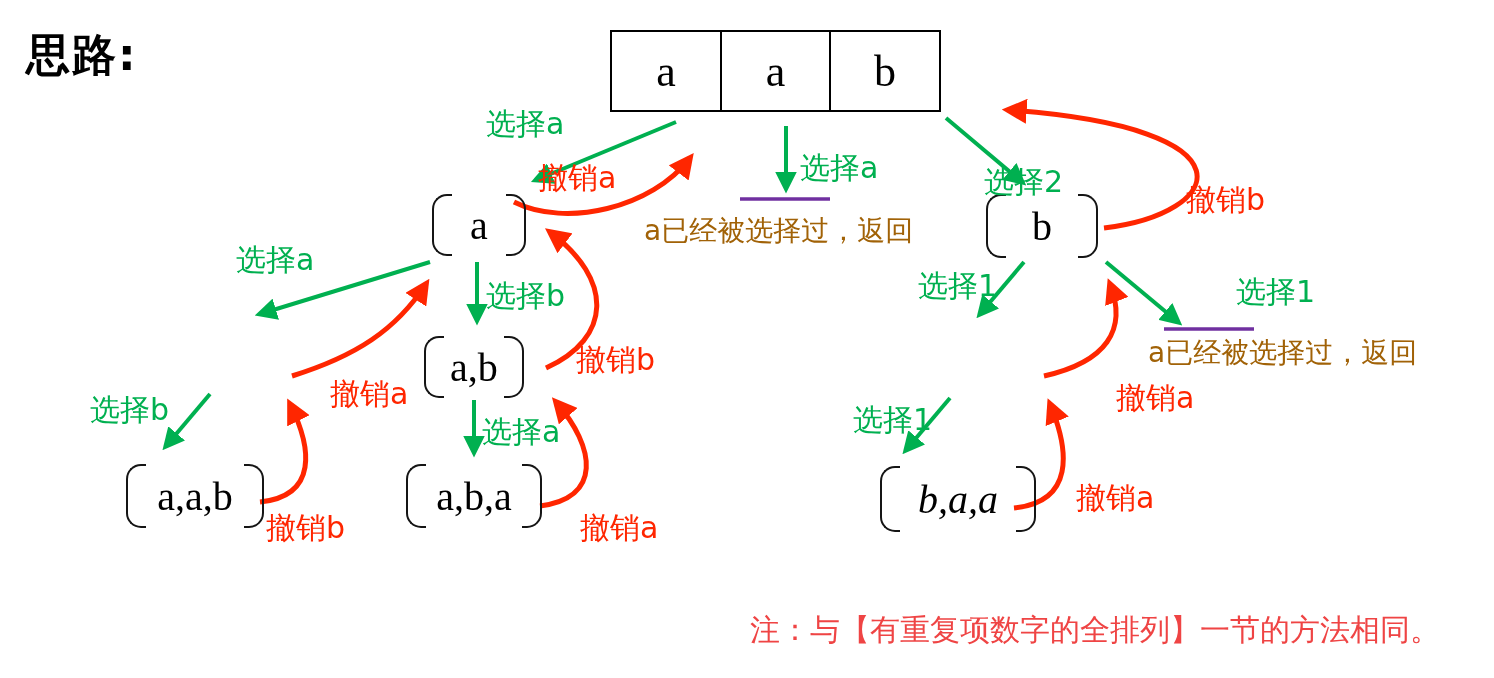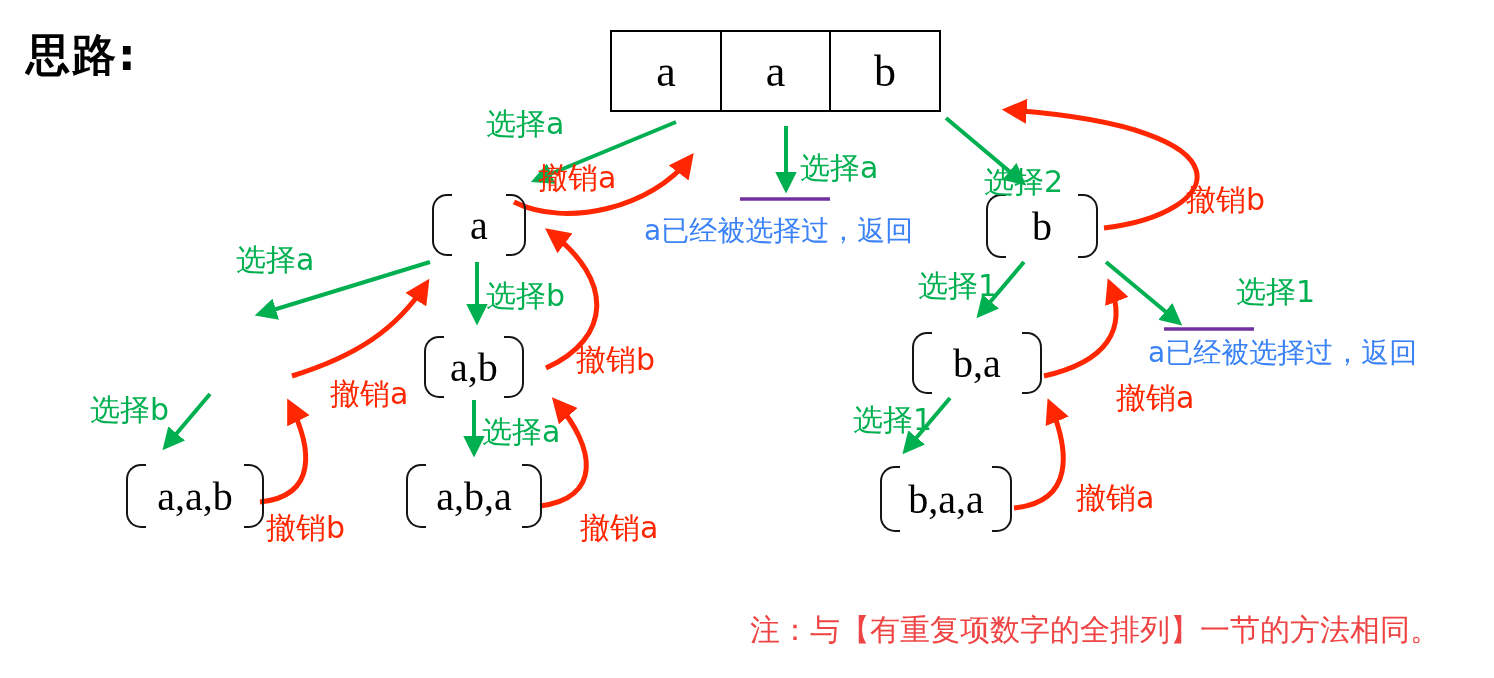--- a/index.html
+++ b/index.html
@@ -23,26 +23,26 @@
   .node::before { left:0; border-right:none; border-top-left-radius:15px; border-bottom-left-radius:15px; }
   .node::after  { right:0; border-left:none; border-top-right-radius:15px; border-bottom-right-radius:15px; }
 
   #n-a   { left:432px; top:194px; width:94px;  height:62px; }
   #n-aa  { left:178px; top:328px; width:116px; height:62px; }
   #n-aab { left:126px; top:464px; width:138px; height:64px; }
   #n-ab  { left:424px; top:336px; width:100px; height:62px; }
   #n-aba { left:406px; top:464px; width:136px; height:64px; }
   #n-b   { left:986px; top:194px; width:112px; height:64px; }
   #n-ba  { left:912px; top:332px; width:130px; height:62px; }
-  #n-baa { left:880px; top:466px; width:132px; height:66px; }
+  #n-baa { left:880px; top:466px; width:156px; height:66px;font-style:italic; }
 
   .lbl { position:absolute; font-size:30px; white-space:nowrap; }
   .green  { color:#00b050; }
   .red    { color:#ff2600; }
-  .purple { color:#3b82f6; font-size:28px; }
+  .purple { color:#a16207; font-size:28px; }
 
   #l-choose-a-root-left { left:486px;  top:104px; }
   #l-undo-a-root-left   { left:538px;  top:158px; }
   #l-choose-a-root-mid  { left:800px;  top:148px; }
   #l-choose-2           { left:984px;  top:126px;margin-top:36px; }
   #l-undo-b-root-right  { left:1186px; top:180px; }
   #p-prune-mid          { left:644px;  top:212px; }
   #l-choose-a-a-aa      { left:236px;  top:240px; }
   #l-undo-a-aa-a        { left:330px;  top:374px; }
   #l-choose-b-a-ab      { left:486px;  top:276px; }
@@ -110,21 +110,20 @@
 
     <path class="p-bar" d="M 740 199 L 830 199"></path>
     <path class="p-bar" d="M 1164 329 L 1254 329"></path>
   </svg>
 
   <div class="node" id="n-a">a</div>
   <div class="node" id="n-aab">a,a,b</div>
   <div class="node" id="n-ab">a,b</div>
   <div class="node" id="n-aba">a,b,a</div>
   <div class="node" id="n-b">b</div>
-  <div class="node" id="n-ba">b,a</div>
   <div class="node" id="n-baa">b,a,a</div>
 
   <div class="lbl green" id="l-choose-a-root-left">选择a</div>
   <div class="lbl red" id="l-undo-a-root-left">撤销a</div>
   <div class="lbl green" id="l-choose-a-root-mid">选择a</div>
   <div class="lbl green" id="l-choose-2">选择2</div>
   <div class="lbl red" id="l-undo-b-root-right">撤销b</div>
   <div class="lbl purple" id="p-prune-mid">a已经被选择过，返回</div>
   <div class="lbl green" id="l-choose-a-a-aa">选择a</div>
   <div class="lbl red" id="l-undo-a-aa-a">撤销a</div>

